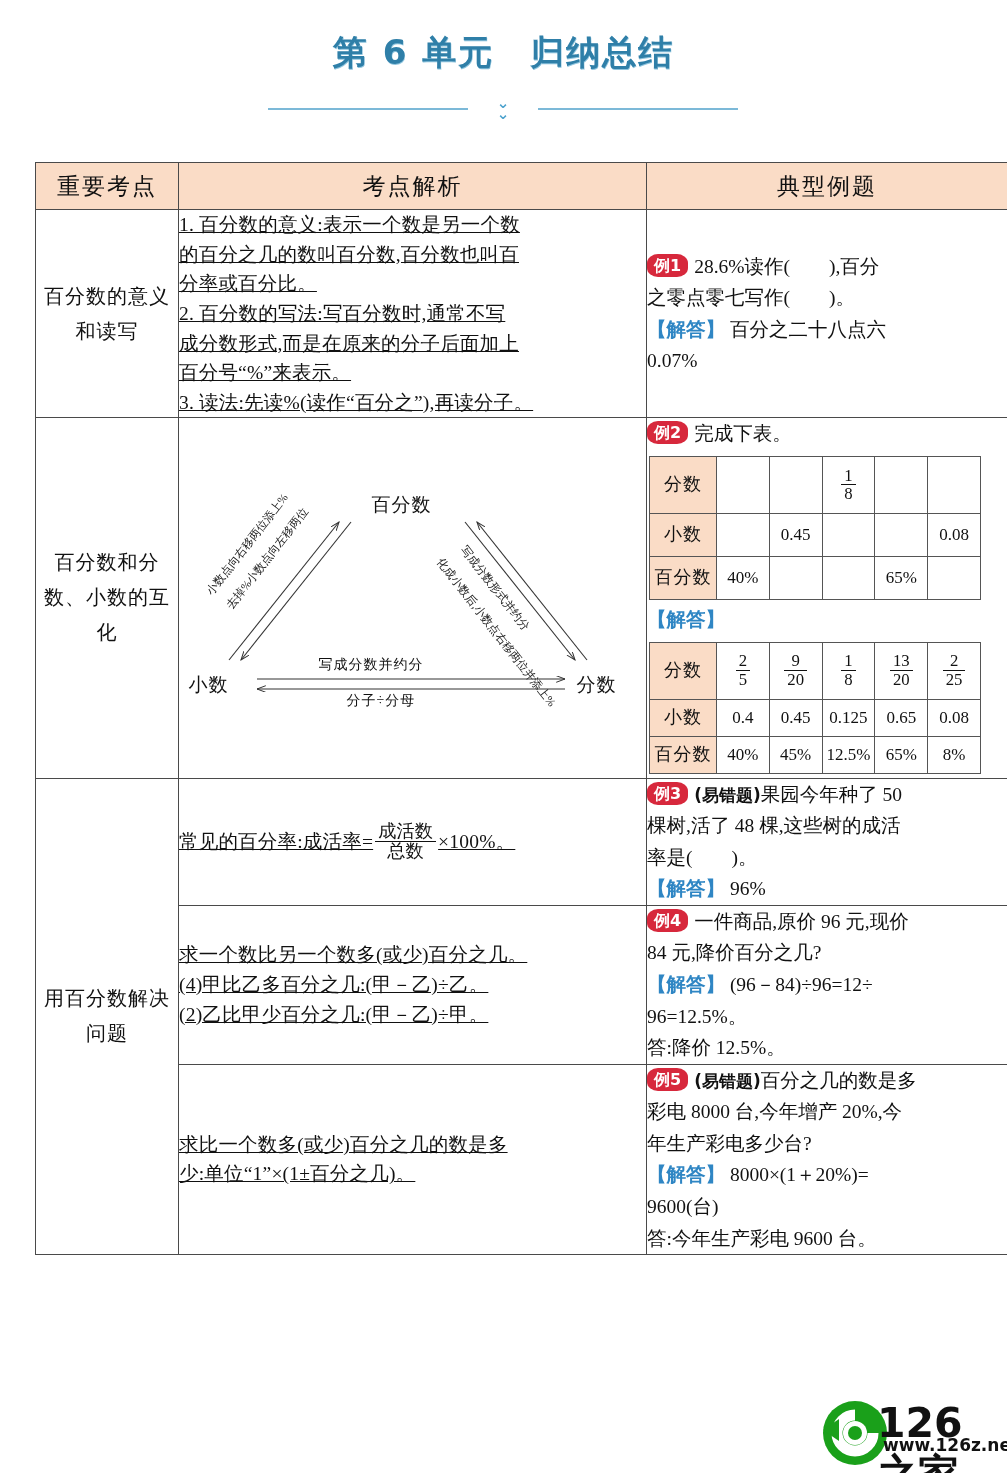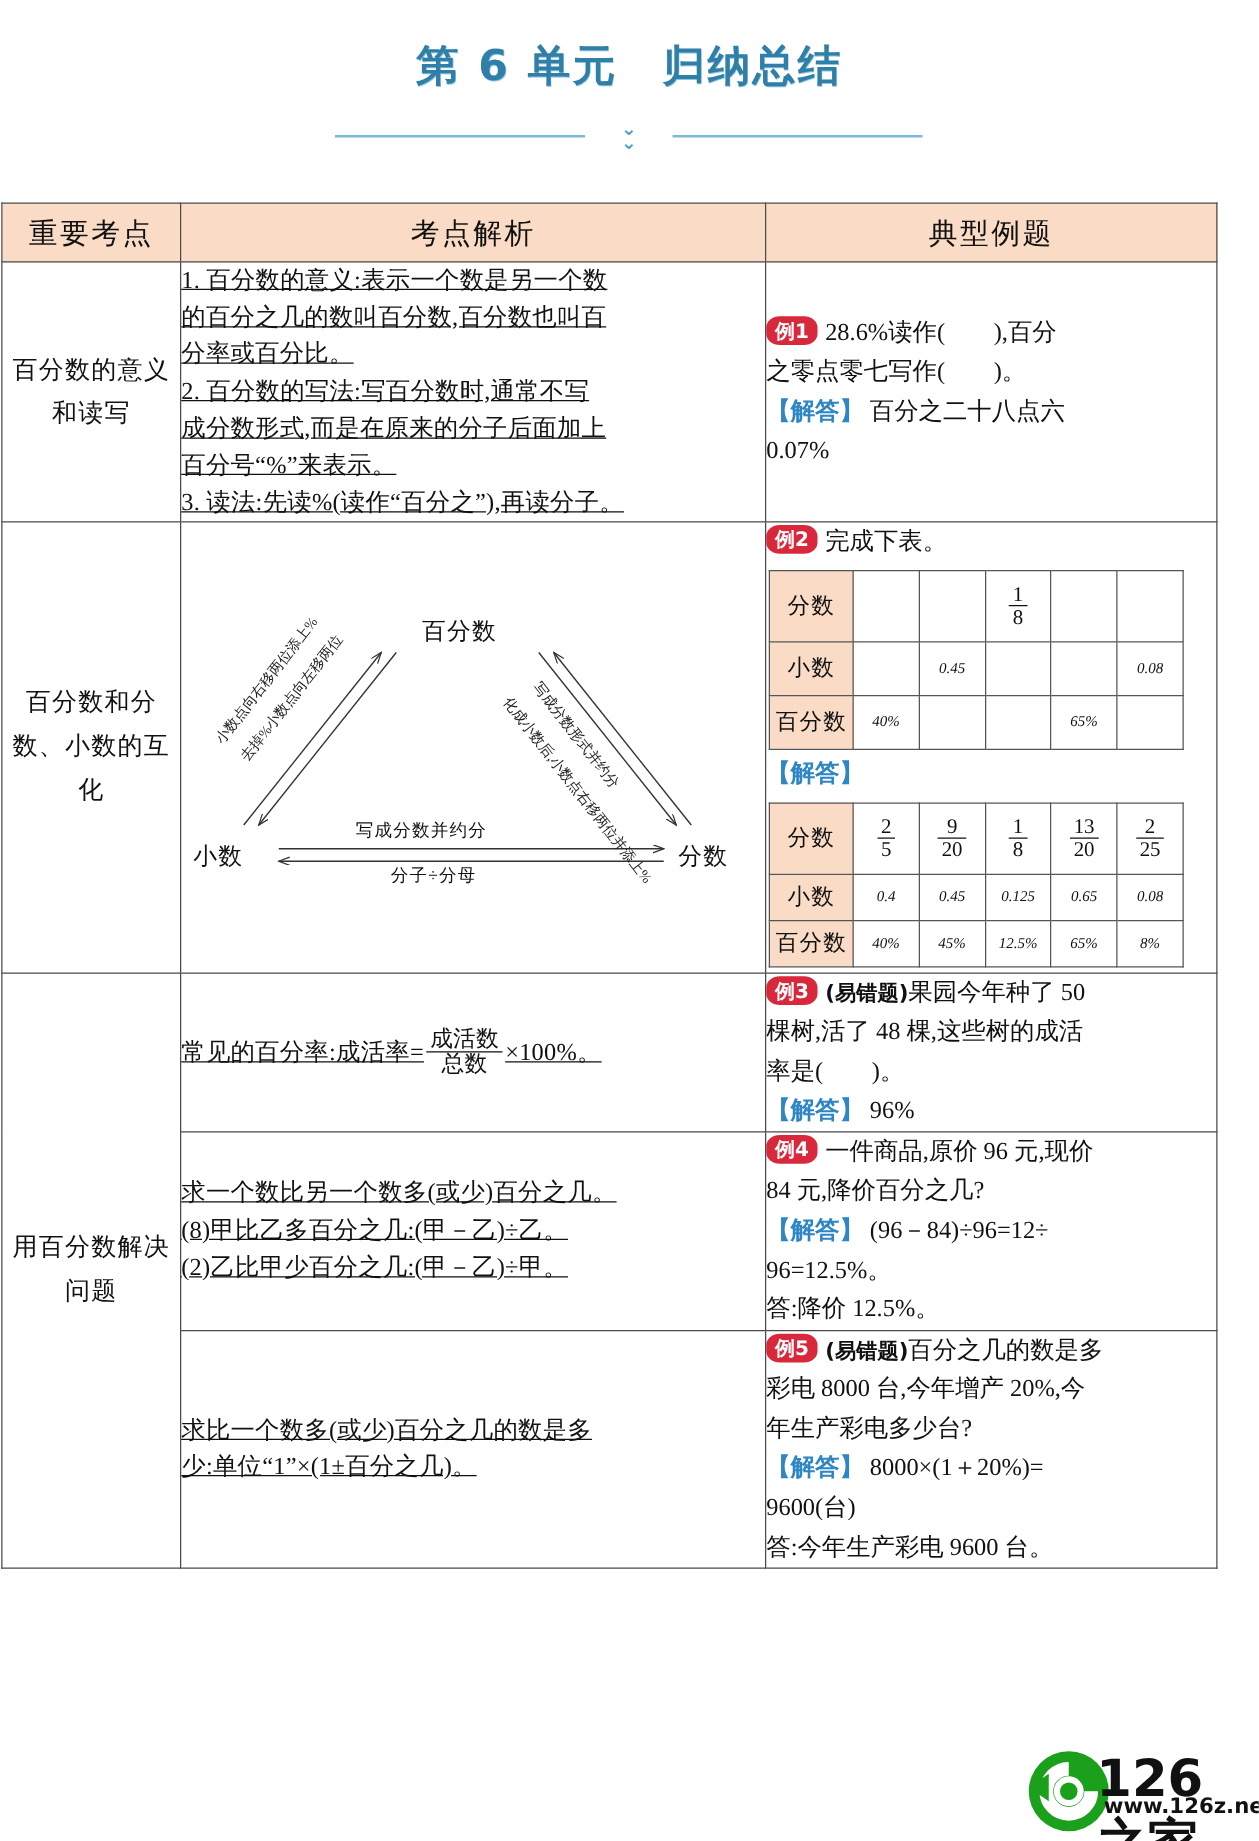--- a/index.html
+++ b/index.html
@@ -25,21 +25,21 @@
   .divider .bar.left{left:0;width:200px;}
   .divider .bar.right{right:0;width:200px;}
   .chev{
     position:absolute;left:50%;top:0;transform:translateX(-50%);
     color:#4ea3ce;font-size:15px;line-height:11px;font-weight:bold;
     font-family:"DejaVu Sans",sans-serif;
   }
 
   
   table.main{
-    position:absolute;left:1px;top:162px;width:972px;
+    position:absolute;left:35px;top:162px;width:972px;
     border-collapse:collapse;
     table-layout:fixed;
     padding-left:28px;
   }
   table.main > tbody > tr > th,
   table.main > tbody > tr > td{
     border:1px solid #4a4a4a;
     vertical-align:middle;
     padding:0;
   }
@@ -96,21 +96,21 @@
   }
   table.mini td{
     border:1px solid #555;height:34px;text-align:center;padding:1px 2px;
   }
   table.mini td.hd{
     background:#fadcc6;width:62px;letter-spacing:1px;font-size:18px;
   }
   table.mini.q td{height:40px;}
   table.mini.q tr.fr td{height:54px;}
   table.mini.a tr.fr td{height:54px;}
-  table.mini td.val{font-size:12px;font-style:italic;}
+  table.mini td.val{font-size:17px;}
 
   
   .diagram{position:relative;width:452px;height:250px;margin:4px auto 2px auto;}
   .diagram .node{
     position:absolute;font-size:19px;letter-spacing:1px;white-space:nowrap;
   }
   .diagram svg{position:absolute;left:0;top:0;}
   .diagram .rot{
     position:absolute;font-size:11.5px;white-space:nowrap;color:#222;
     letter-spacing:0;
@@ -304,21 +304,21 @@
       <span class="ln">
         <span class="jieda">【解答】</span>
         <span>96%</span>
       </span>
     </td>
   </tr>
 
   <tr>
     <td class="analysis">
       <span class="ln">求一个数比另一个数多(或少)百分之几。</span>
-      <span class="ln">(8)甲比乙多百分之几:(甲－乙)÷乙。</span>
+      <span class="ln">(4)甲比乙多百分之几:(甲－乙)÷乙。</span>
       <span class="ln">(2)乙比甲少百分之几:(甲－乙)÷甲。</span>
     </td>
     <td class="example">
       <span class="ln">
         <span class="badge">例4</span><span>一件商品,原价 96 元,现价</span>
       </span>
       <span class="ln">84 元,降价百分之几?</span>
       <span class="ln">
         <span class="jieda">【解答】</span>
         <span>(96－84)÷96=12÷</span>

